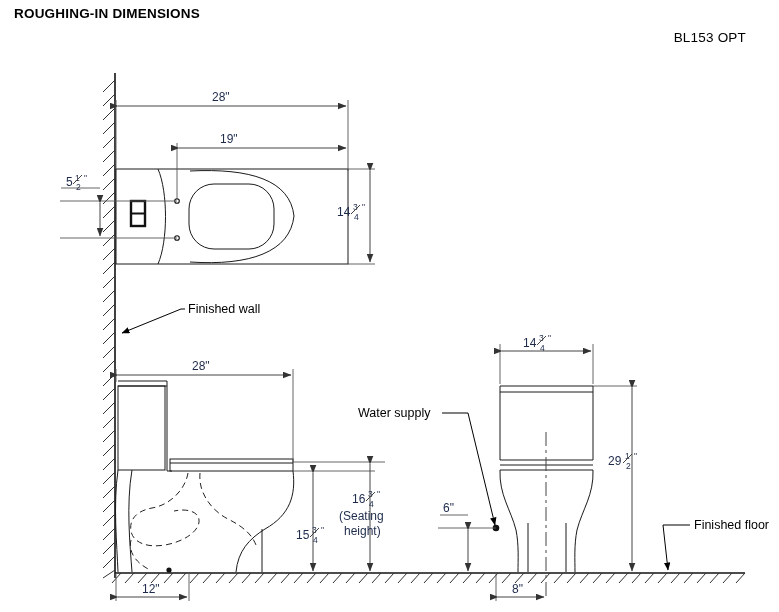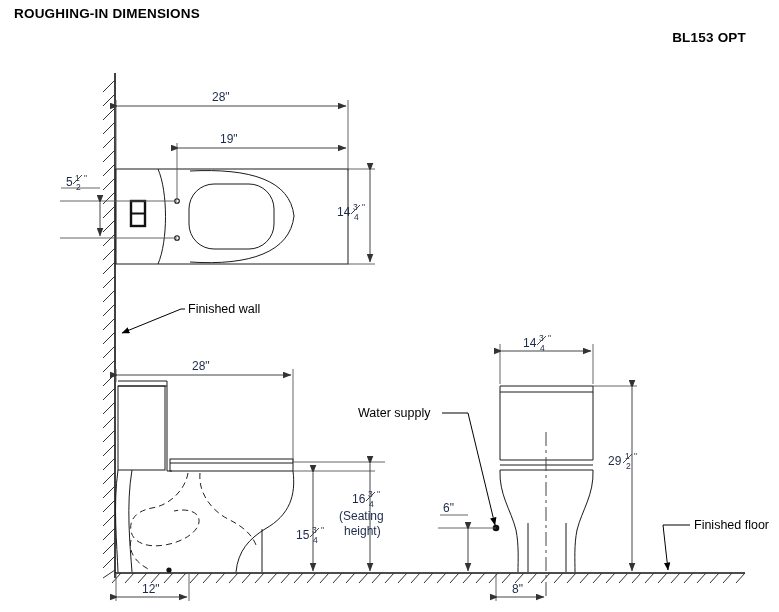--- a/index.html
+++ b/index.html
@@ -23,21 +23,21 @@
     font-weight: bold;
     letter-spacing: 0.2px;
     color: #000000;
     white-space: nowrap;
   }
   .hdr-model {
     position: absolute;
     right: 33px;
     top: 30px;
     font-size: 13.5px;
-    font-weight: bold;
+    font-weight: normal;
     letter-spacing: 0.2px;
     color: #000000;
     white-space: nowrap;
   }
   svg.drawing {
     position: absolute;
     left: 0;
     top: 0;
     width: 779px;
     height: 612px;

